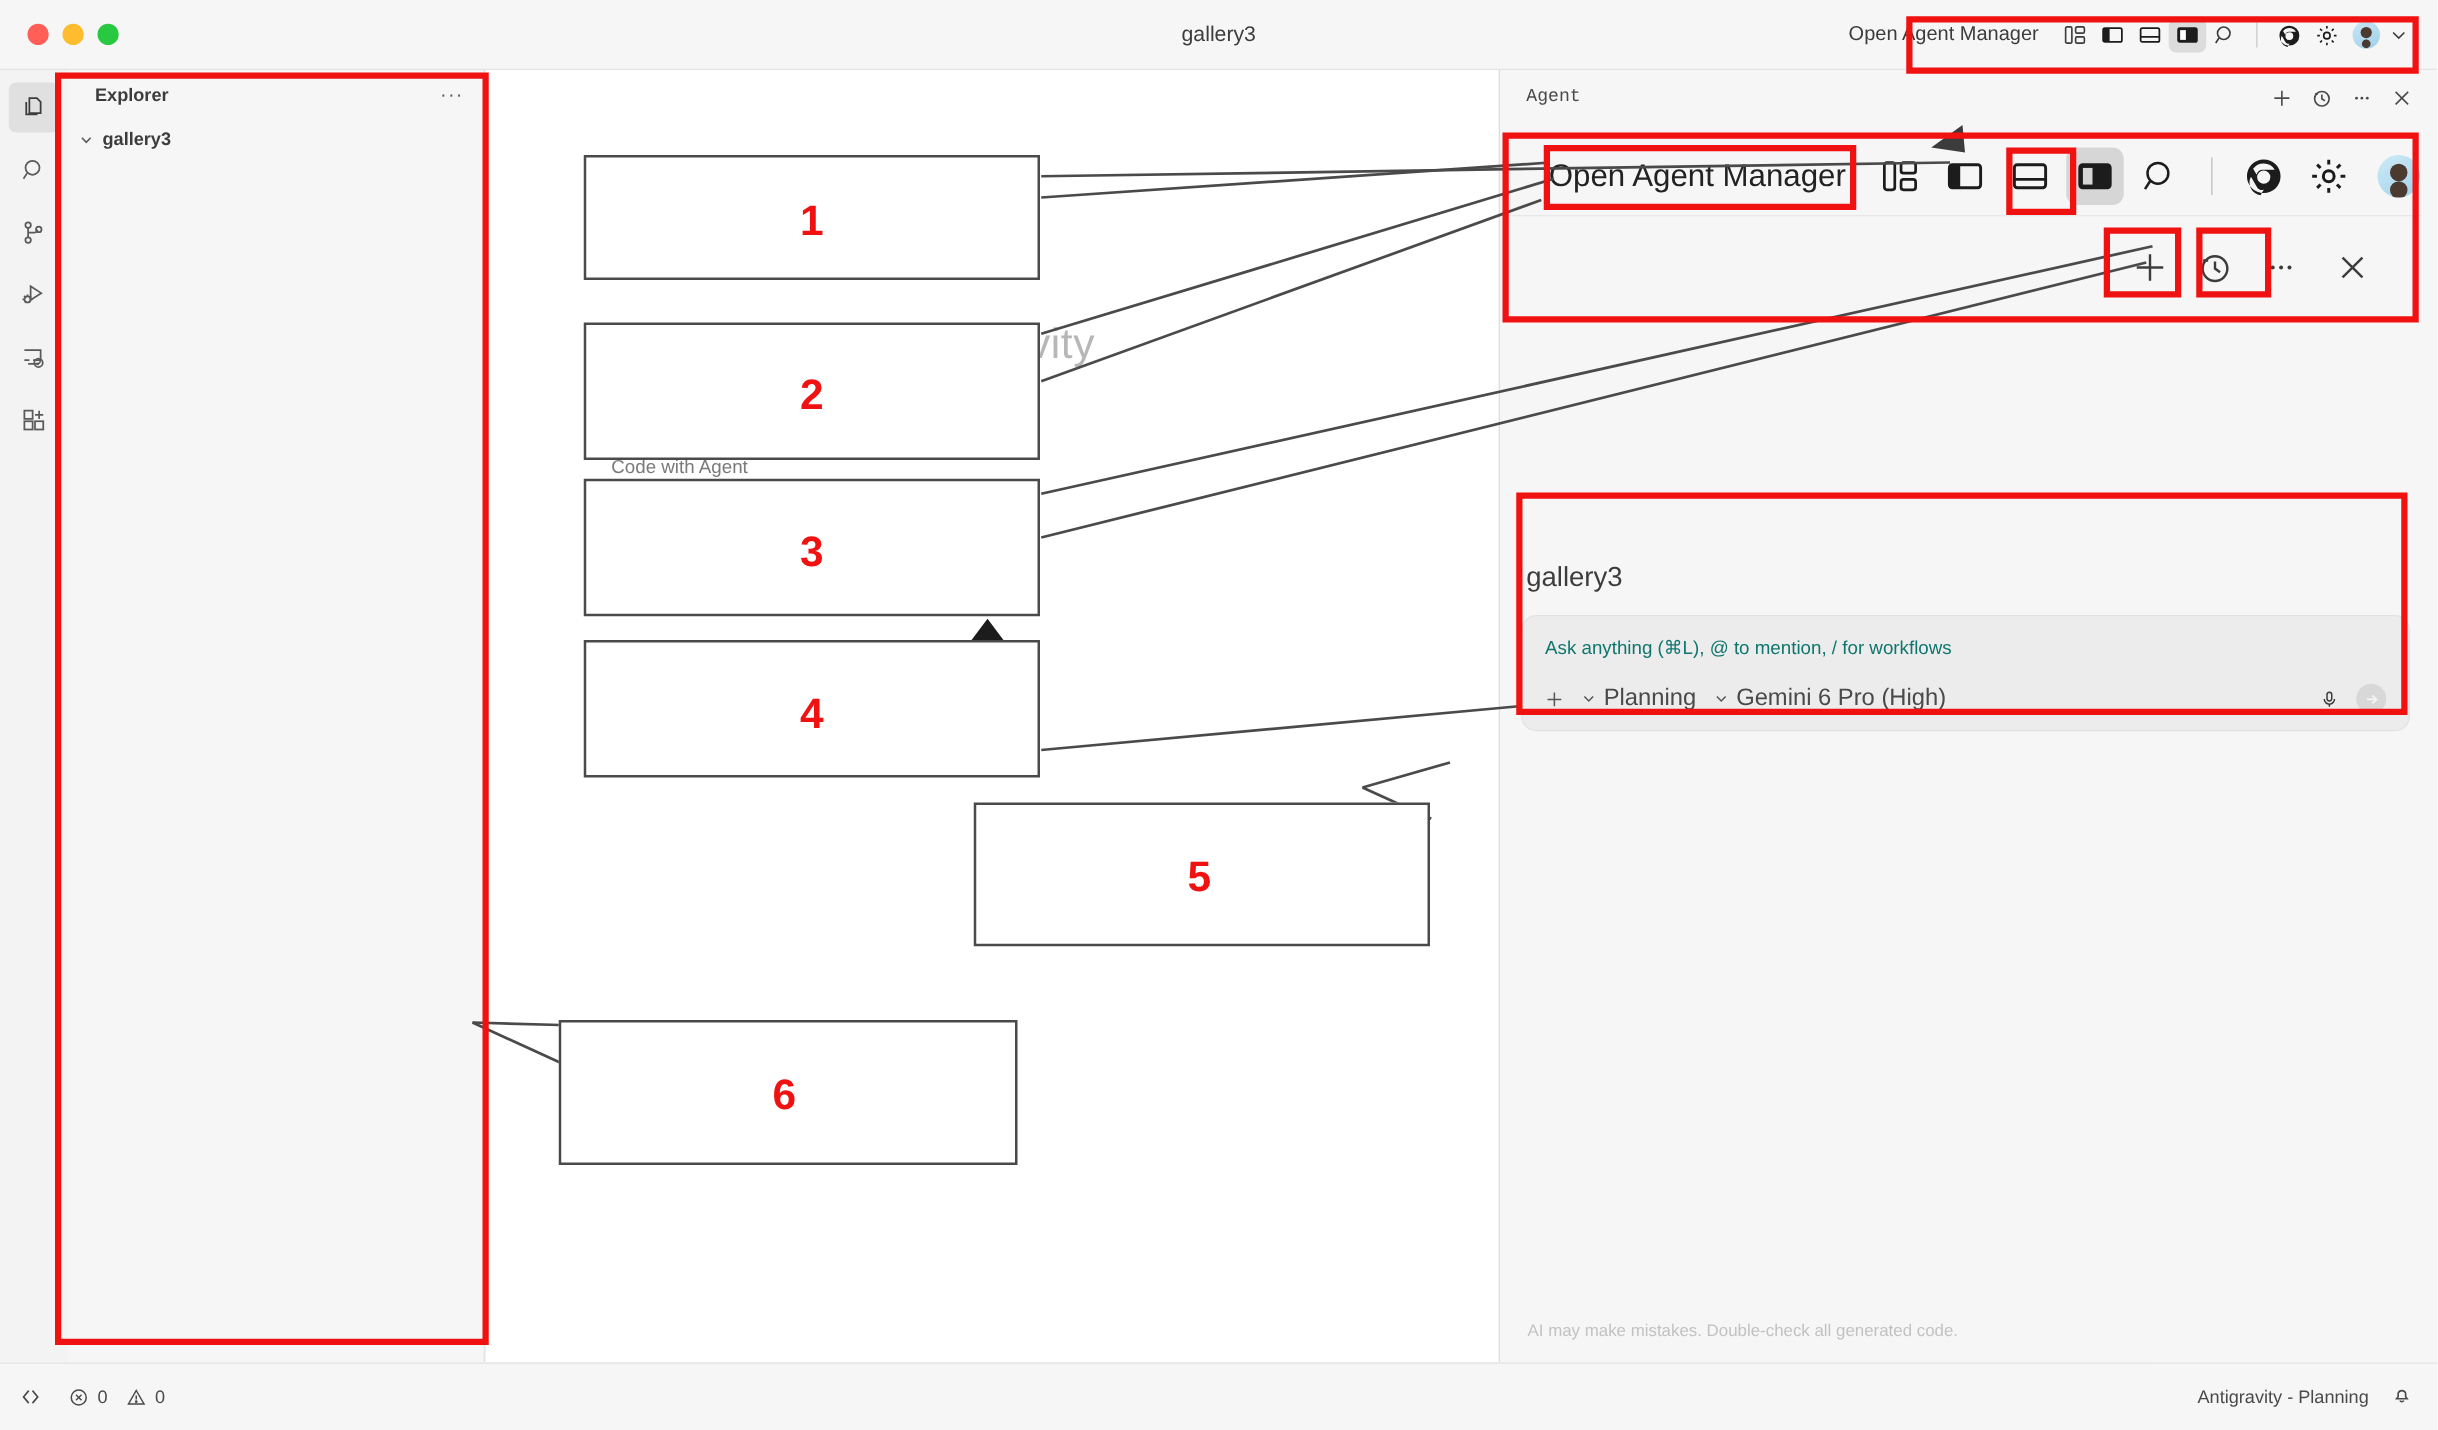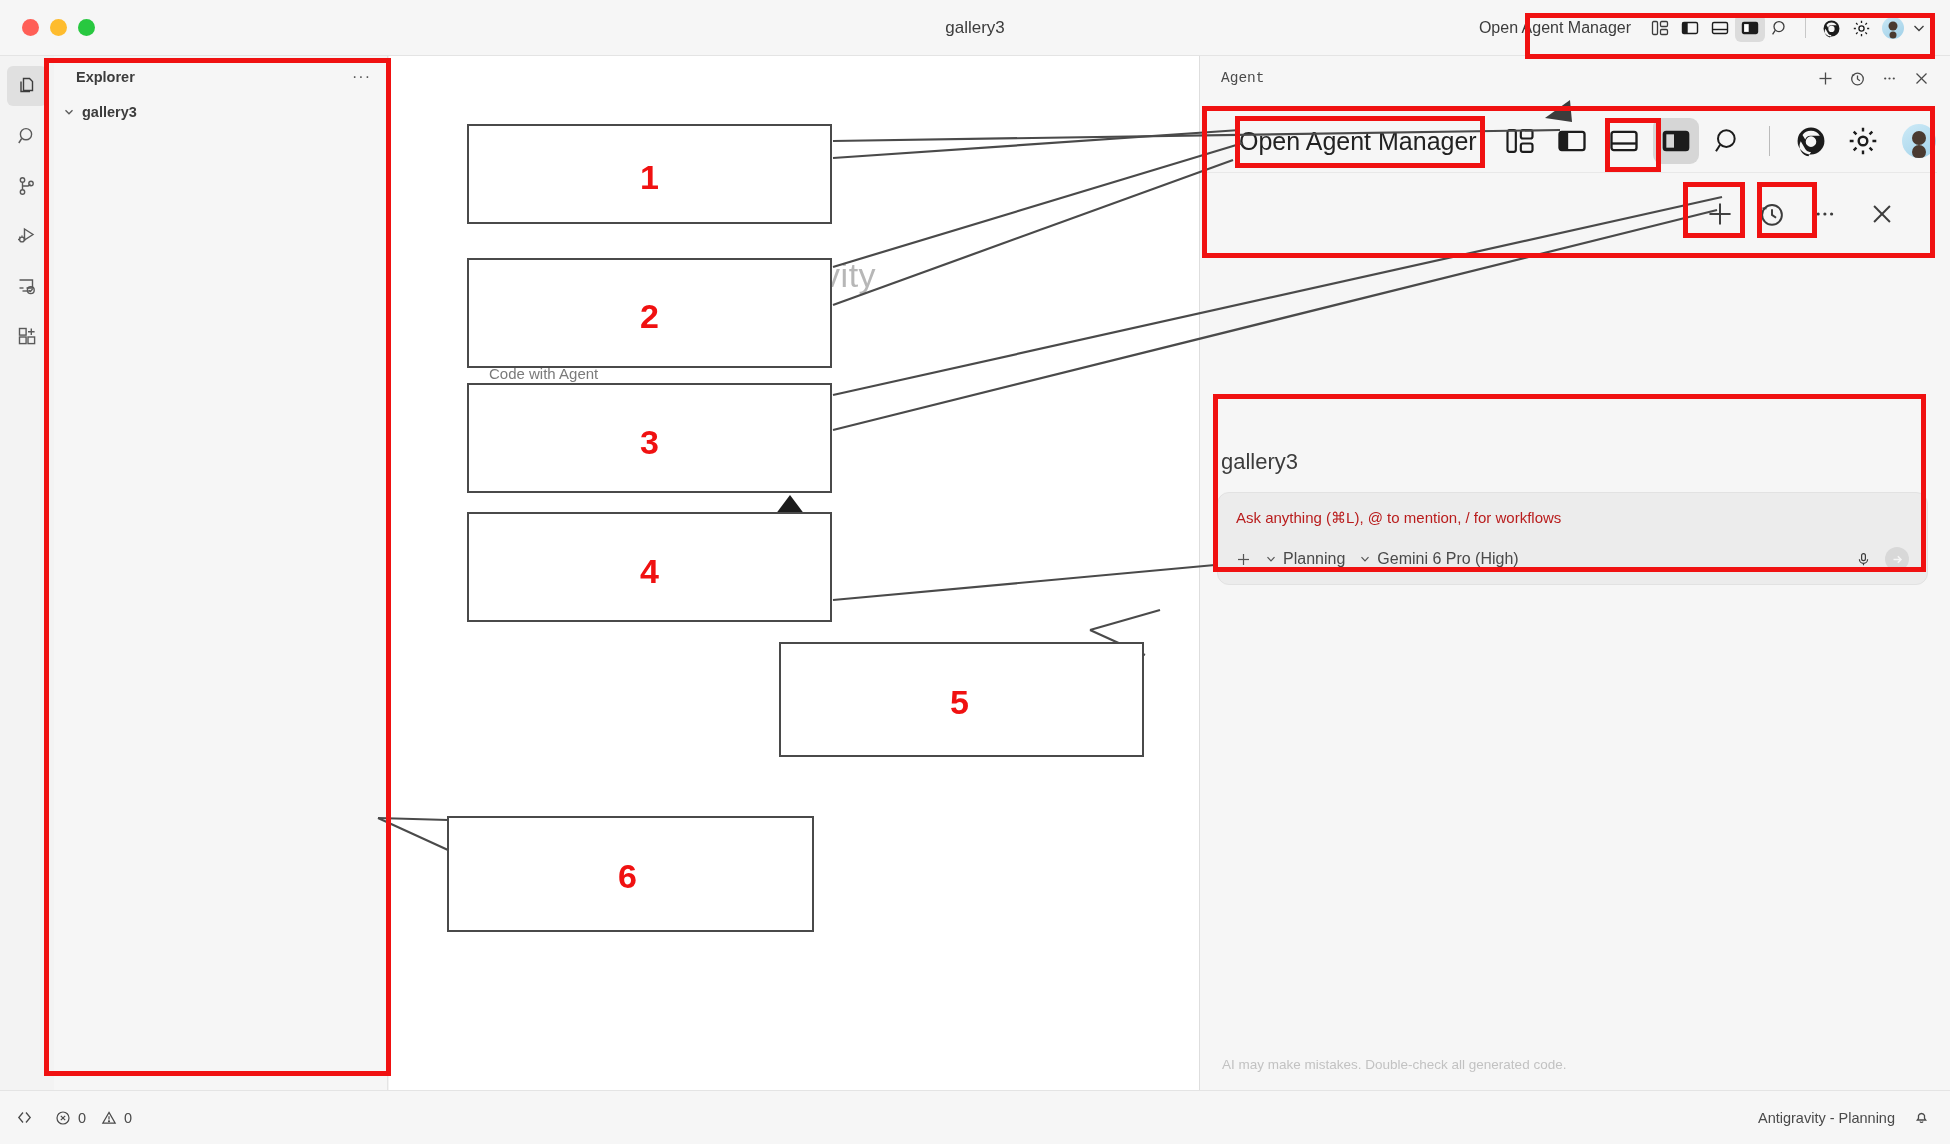--- a/index.html
+++ b/index.html
@@ -176,29 +176,29 @@
     font-size: 22px; color: #3c3c3c; margin-bottom: 17px;
     padding-left: 4px;
   }
   .composer {
     background: #ececec;
     border: 1px solid #e2e2e2;
     border-radius: 12px;
     padding: 16px 18px 13px 18px;
   }
   .composer-placeholder {
-    font-size: 15px; color: #b91c1c; margin-bottom: 20px;
+    font-size: 15px; color: #0f766e; margin-bottom: 20px;
   }
   .composer-row {
     display: flex; align-items: center; gap: 14px;
     color: #555;
   }
   .comp-chip {
     display: flex; align-items: center; gap: 6px;
-    font-size: 16px; color: #4a4a4a;
+    font-size: 19px; color: #4a4a4a;
   }
   .comp-spacer { flex: 1; }
   .send-btn {
     width: 24px; height: 24px; border-radius: 50%;
     background: #d8d8d8; color: #f6f6f6;
     display: flex; align-items: center; justify-content: center;
   }
   .ap-footer {
     position: absolute; left: 22px; bottom: 18px;
     font-size: 13.5px; color: #c2c2c2;

